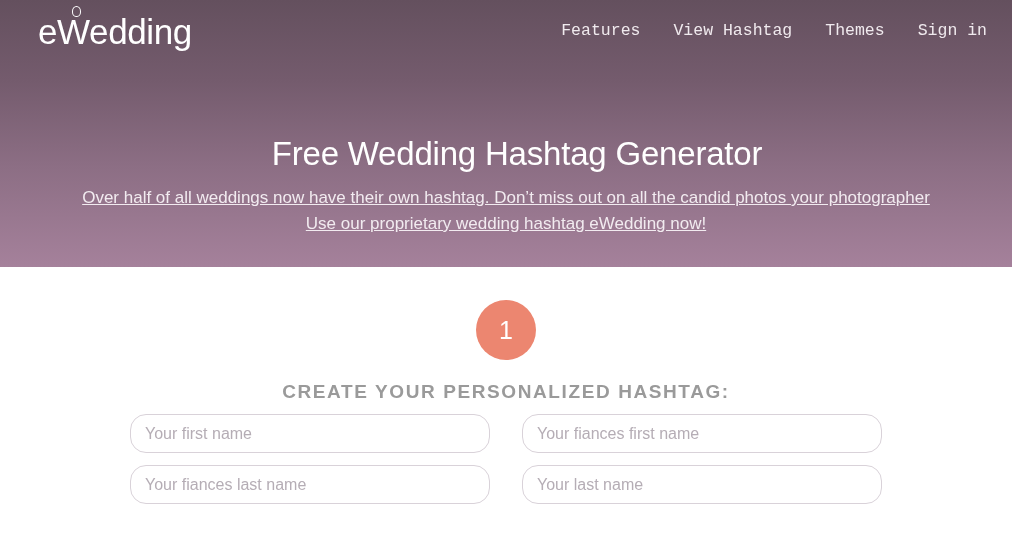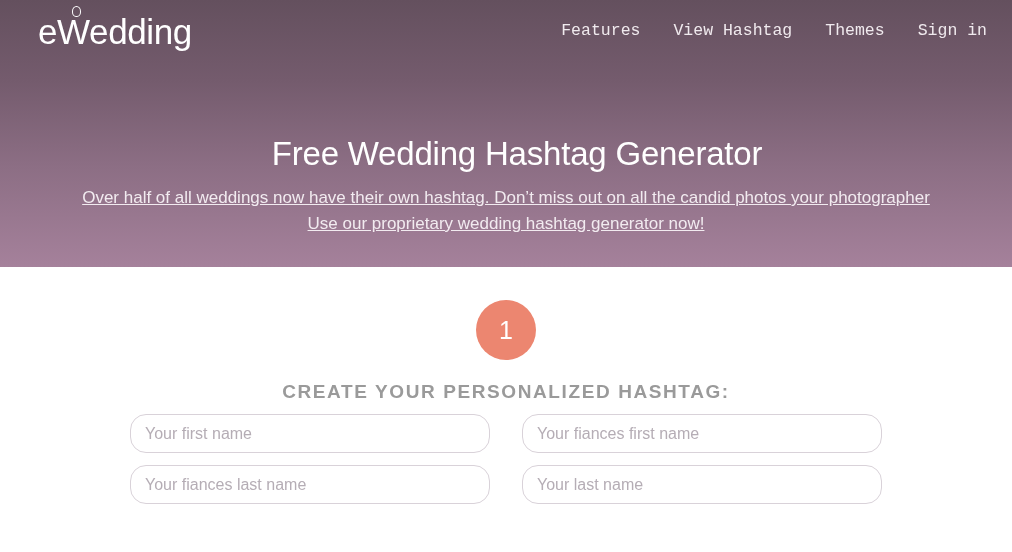--- a/index.html
+++ b/index.html
@@ -124,21 +124,21 @@
         <a href="#">Themes</a>
         <a href="#">Sign in</a>
       </div>
 
     </div>
 
     <h1 class="hero-title">Free Wedding Hashtag Generator</h1>
 
     <p class="hero-sub">
       <span class="line1">Over half of all weddings now have their own hashtag. Don’t miss out on all the candid photos your photographer</span>
-      <span class="line2">Use our proprietary wedding hashtag generator now!</span>
+      <span class="line2">Use our proprietary wedding hashtag eWedding now!</span>
     </p>
 
   </div>
 
   <div class="main">
 
     <div class="step-badge">
       <span>1</span>
     </div>
 

